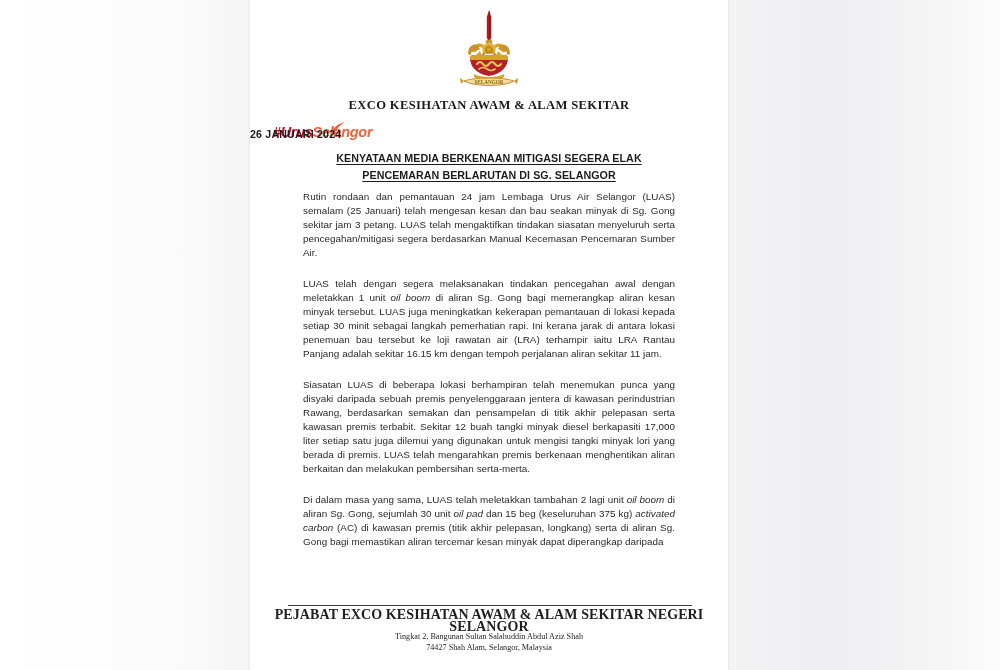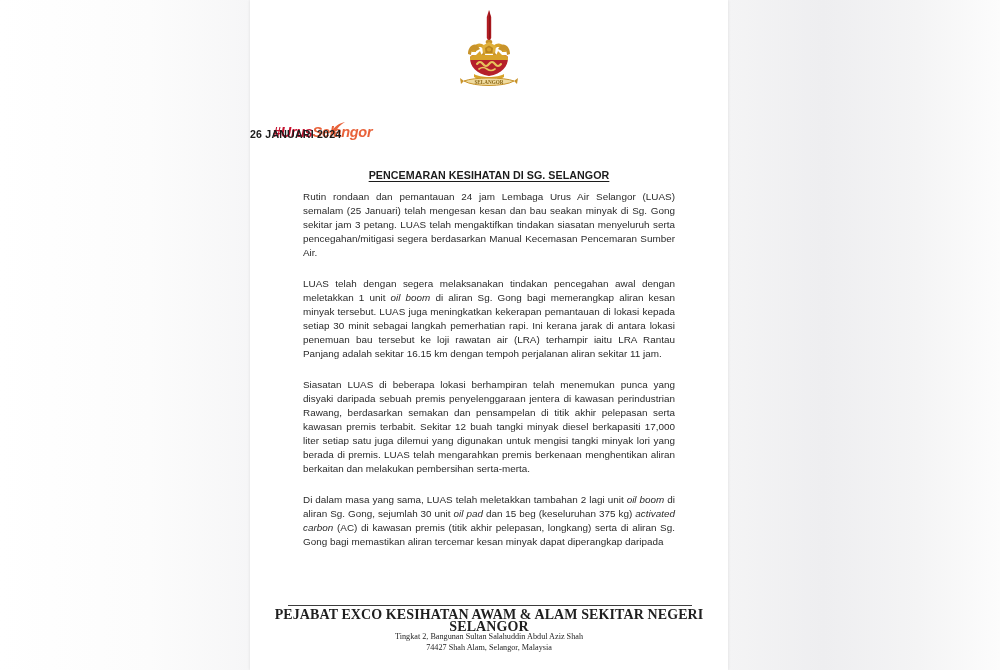--- a/index.html
+++ b/index.html
@@ -236,33 +236,34 @@
 
             <path d="M12 73 C22 69 52 69 62 73 C52 79 22 79 12 73 Z" fill="#f0dca0"></path>
             <path d="M12 73 C22 69 52 69 62 73 C52 79 22 79 12 73 Z" fill="none" stroke="#c8932a" stroke-width="1"></path>
             <path d="M12 73 L8 70 L9 76 Z" fill="#c8932a"></path>
             <path d="M62 73 L66 70 L65 76 Z" fill="#c8932a"></path>
             <text x="37" y="76" font-family="Liberation Serif, serif" font-size="5.2" fill="#8a6512" text-anchor="middle" font-weight="bold">SELANGOR</text>
           </svg>
         </div>
       </div>
 
+      <div class="org-title">EXCO KESIHATAN AWAM &amp; ALAM SEKITAR</div>
 
       <div class="kita-logo">
         <span class="kita-hash">#</span><span class="kita-kita">Urus</span><span class="kita-sel">S</span><span class="kita-sel">elangor</span>
         <svg class="kita-swoosh" viewBox="0 0 16 12">
           <path d="M1 11 C4 4 10 1 15 0 C11 2 7 6 4 12 Z" fill="#e8623a"></path>
         </svg>
       </div>
 
       <div class="doc-date">26 JANUARI 2024</div>
 
       <div class="doc-headline">
-        <br>
-        <span>PENCEMARAN KESIHATAN DI SG. SELANGOR</span>
+        <span>KENYATAAN MEDIA BERKENAAN MITIGASI SEGERA ELAK</span><br>
+        <span>PENCEMARAN BERLARUTAN DI SG. SELANGOR</span>
       </div>
 
       <div class="body-wrap" id="body-wrap">
           <p class="para"><span>Rutin rondaan dan pemantauan 24 jam Lembaga Urus Air Selangor (LUAS) semalam (25 Januari) telah mengesan kesan dan bau seakan minyak di Sg. Gong sekitar jam 3 petang. LUAS telah mengaktifkan tindakan siasatan menyeluruh serta pencegahan/mitigasi segera berdasarkan Manual Kecemasan Pencemaran Sumber Air.</span></p>
           <p class="para"><span>LUAS telah dengan segera melaksanakan tindakan pencegahan awal dengan meletakkan 1 unit </span><span class="it">oil boom</span><span> di aliran Sg. Gong bagi memerangkap aliran kesan minyak tersebut. LUAS juga meningkatkan kekerapan pemantauan di lokasi kepada setiap 30 minit sebagai langkah pemerhatian rapi. Ini kerana jarak di antara lokasi penemuan bau tersebut ke loji rawatan air (LRA) terhampir iaitu LRA Rantau Panjang adalah sekitar 16.15 km dengan tempoh perjalanan aliran sekitar 11 jam.</span></p>
           <p class="para"><span>Siasatan LUAS di beberapa lokasi berhampiran telah menemukan punca yang disyaki daripada sebuah premis penyelenggaraan jentera di kawasan perindustrian Rawang, berdasarkan semakan dan pensampelan di titik akhir pelepasan serta kawasan premis terbabit. Sekitar 12 buah tangki minyak diesel berkapasiti 17,000 liter setiap satu juga dilemui yang digunakan untuk mengisi tangki minyak lori yang berada di premis. LUAS telah mengarahkan premis berkenaan menghentikan aliran berkaitan dan melakukan pembersihan serta-merta.</span></p>
           <p class="para"><span>Di dalam masa yang sama, LUAS telah meletakkan tambahan 2 lagi unit </span><span class="it">oil boom</span><span> di aliran Sg. Gong, sejumlah 30 unit </span><span class="it">oil pad</span><span> dan 15 beg (keseluruhan 375 kg) </span><span class="it">activated carbon</span><span> (AC) di kawasan premis (titik akhir pelepasan, longkang) serta di aliran Sg. Gong bagi memastikan aliran tercemar kesan minyak dapat diperangkap daripada</span></p>
         </div>
 
       <div class="footer-rule"></div>

